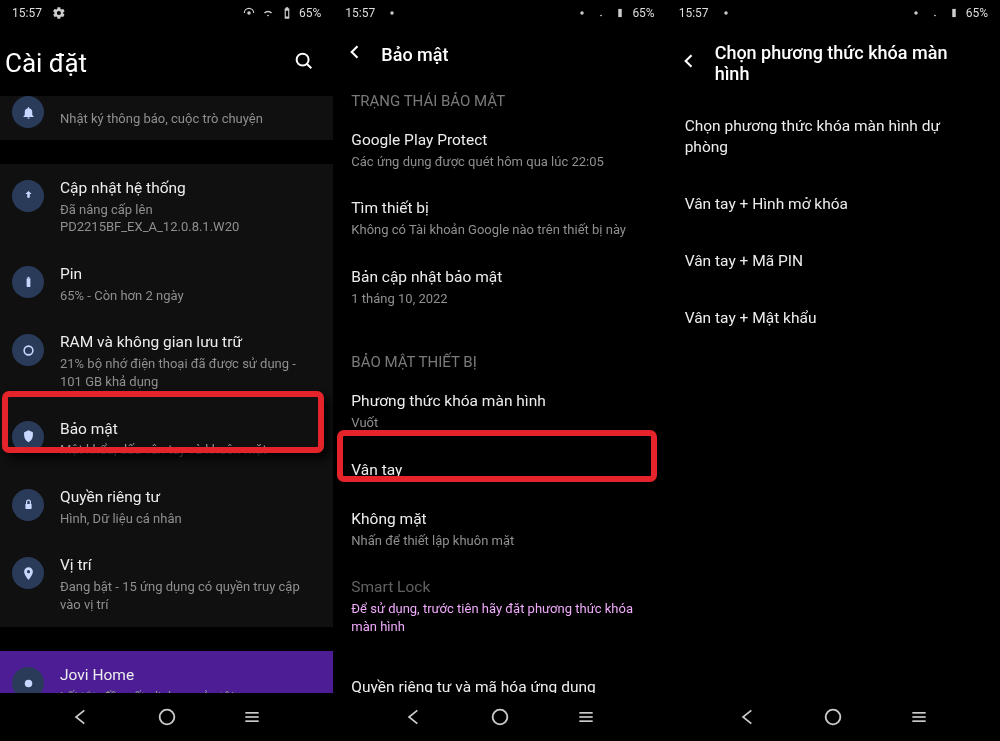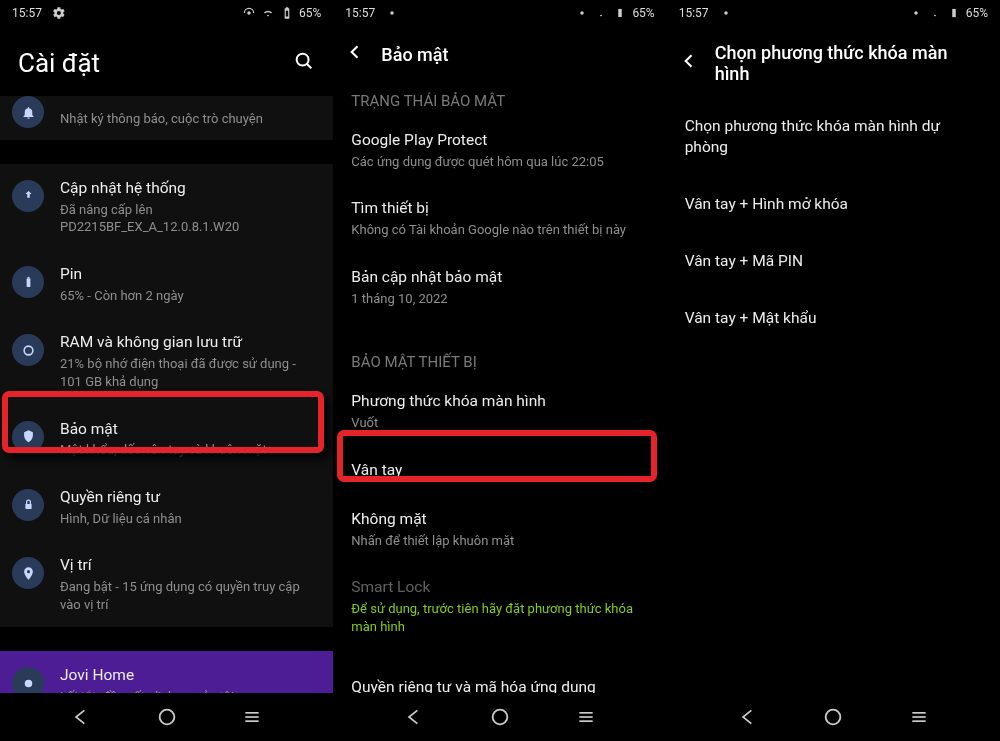--- a/index.html
+++ b/index.html
@@ -75,21 +75,21 @@
     margin-top: 2px;
     display: flex;
     align-items: center;
     justify-content: center;
   }
   .item-icon svg { width: 15px; height: 15px; fill: #c7d7ff; }
   .item-text { flex: 1; min-width: 0; }
   .item-title { font-size: 15.5px; color: #ededed; line-height: 1.35; }
   .item-sub { font-size: 13px; color: #8f8f8f; line-height: 1.35; margin-top: 2px; }
   .item-disabled .item-title { color: #616161; }
-  .item-disabled .item-sub { color: #84cc16; }
+  .item-disabled .item-sub { color: #f0abfc; }
 
   .divider-gap {
     height: 24px;
     background: #000;
   }
 
   
   .highlight-box {
     position: absolute;
     border: 6px solid #e4242a;
@@ -114,21 +114,21 @@
     display: flex;
     align-items: center;
     padding: 0 18px 12px 12px;
   }
   .cut-item .item-icon { margin-top: 0; }
 
   .screen1-title-row {
     display:flex;
     align-items:center;
     justify-content:space-between;
-    padding: 22px 18px 18px 18px;
+    padding: 22px 18px 18px 5px;
   }
 </style>
 </head>
 <body>
 
 <div class="phone">
 
   <div class="status-bar">
     <div class="status-left">
       <span>15:57</span>

